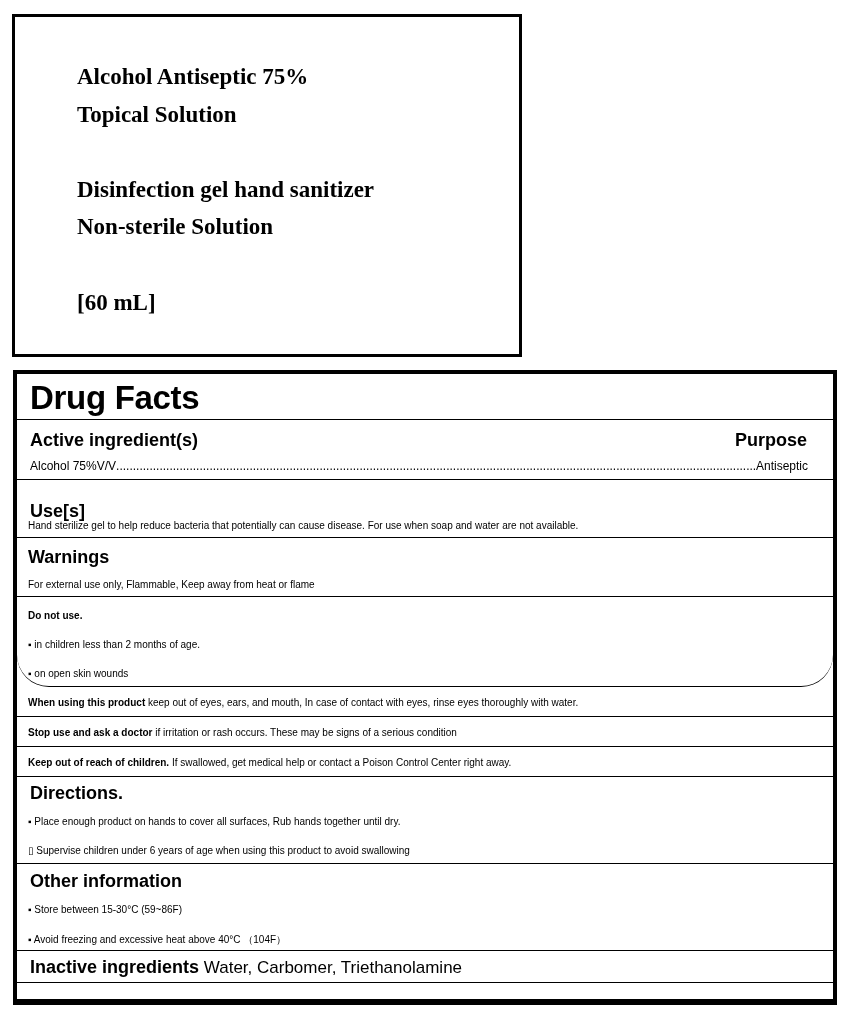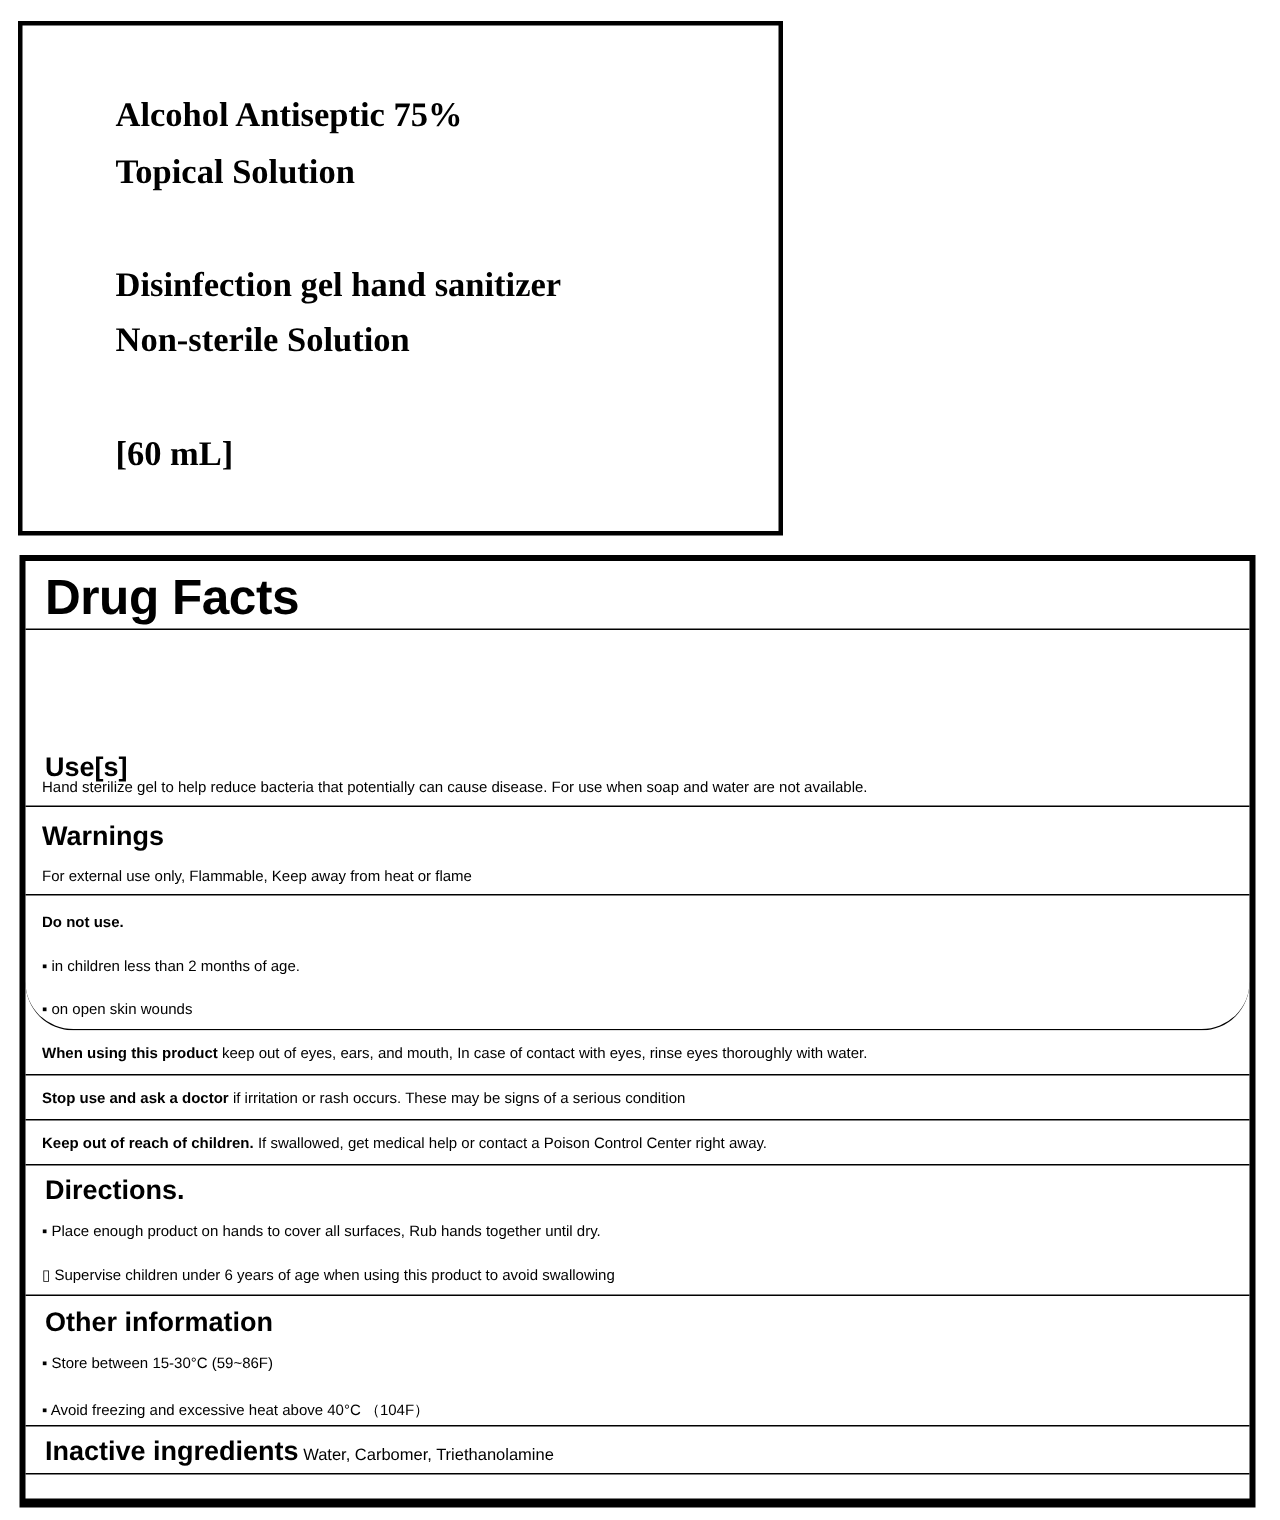--- a/index.html
+++ b/index.html
@@ -35,20 +35,29 @@
   <div class="label-line" style="top:197px">Non-sterile Solution</div>
   <div class="label-line" style="top:273px">[60 mL]</div>
 </div>
 
 <div class="df-box">
 
   <div class="row" style="top:0; height:45px;">
     <div class="title">Drug Facts</div>
   </div>
 
+  <div class="row" style="top:47px; height:58px;">
+    <div class="hd" style="top:9px">Active ingredient(s)</div>
+    <div class="purpose-hd">Purpose</div>
+    <div class="ingr-line">
+      <span>Alcohol 75%V/V</span>
+      <span class="dots"></span>
+      <span>Antiseptic</span>
+    </div>
+  </div>
 
   <div class="row" style="top:107px; height:56px;">
     <div class="hd" style="top:20px">Use[s]</div>
     <div class="txt" style="top:39px">Hand sterilize gel to help reduce bacteria that potentially can cause disease. For use when soap and water are not available.</div>
   </div>
 
   <div class="row" style="top:165px; height:57px;">
     <div class="hd" style="top:8px; left:11px">Warnings</div>
     <div class="txt" style="top:40px">For external use only, Flammable, Keep away from heat or flame</div>
   </div>
@@ -77,16 +86,16 @@
     <div class="txt" style="top:67px">▯ Supervise children under 6 years of age when using this product to avoid swallowing</div>
   </div>
 
   <div class="row" style="top:491px; height:85px;">
     <div class="hd" style="top:6px">Other information</div>
     <div class="txt" style="top:39px">▪ Store between 15-30°C (59~86F)</div>
     <div class="txt" style="top:68px">▪ Avoid freezing and excessive heat above 40°C （104F）</div>
   </div>
 
   <div class="row" style="top:578px; height:30px;">
-    <div class="hd" style="top:5px"><span>Inactive ingredients</span><span style="font-weight:normal; font-size:11px"> Water, Carbomer, Triethanolamine</span></div>
+    <div class="hd" style="top:5px"><span>Inactive ingredients</span><span style="font-weight:normal; font-size:17px"> Water, Carbomer, Triethanolamine</span></div>
   </div>
 
 </div>
 
 </body></html>

